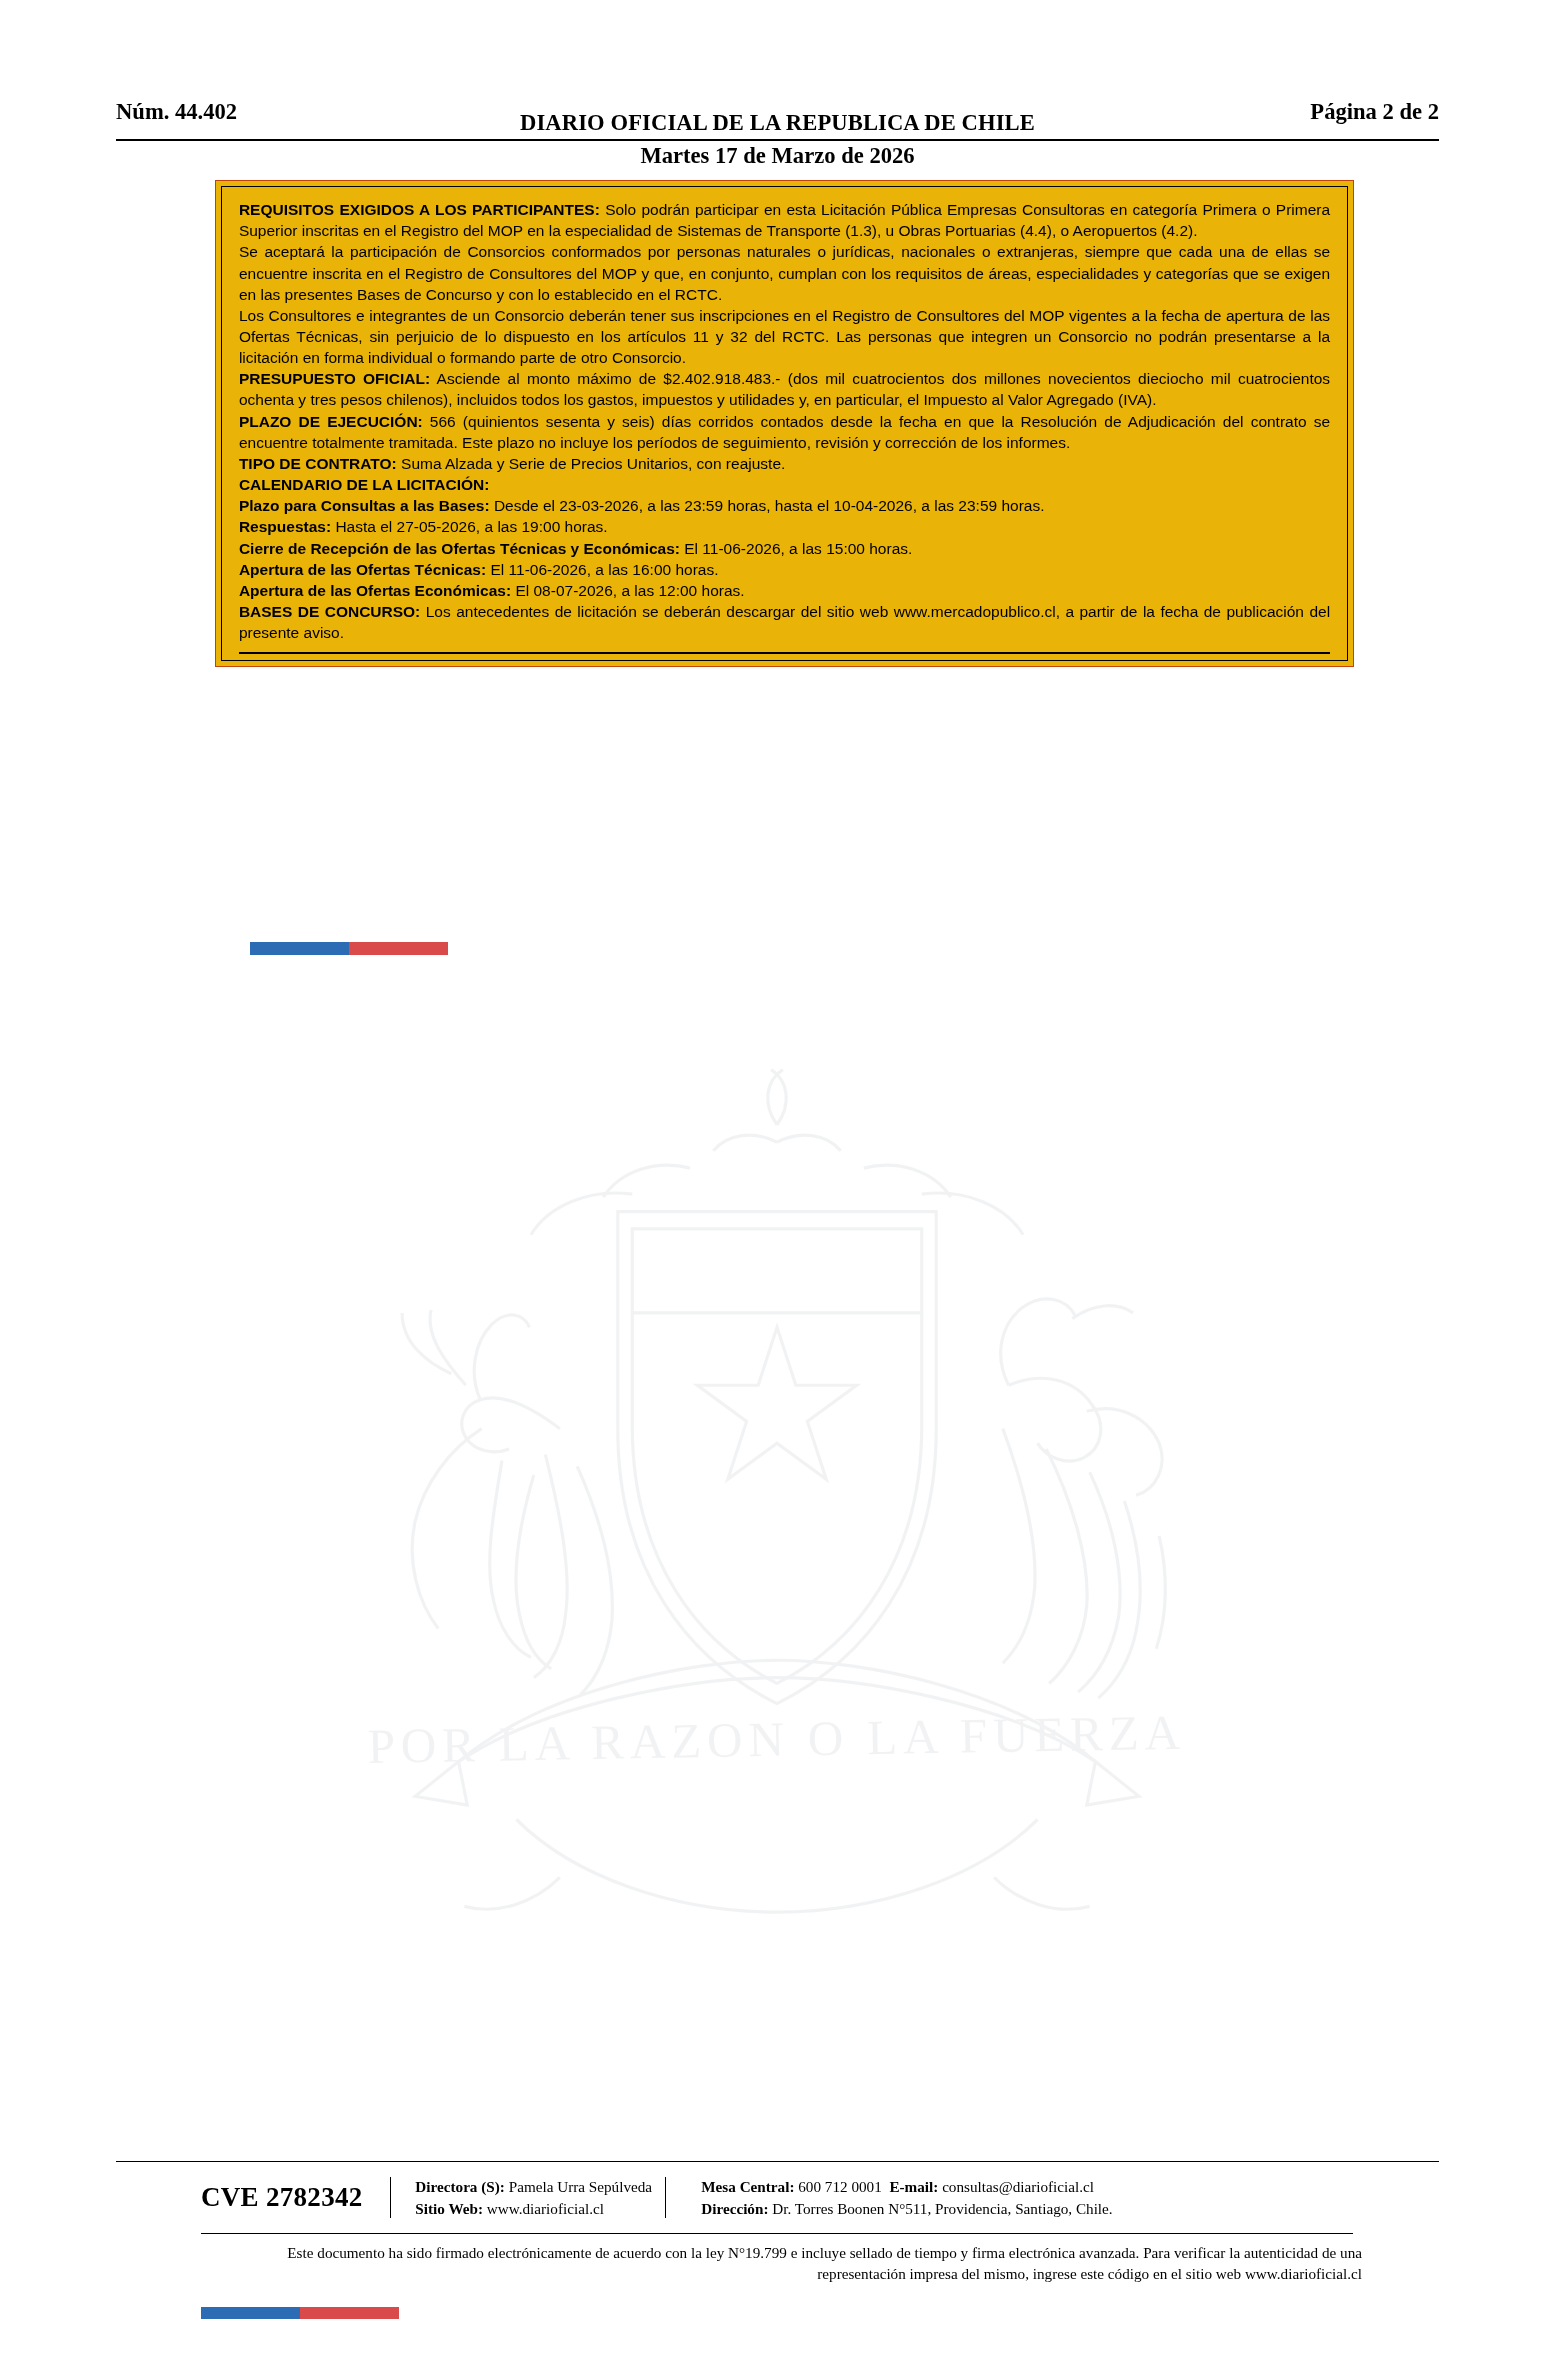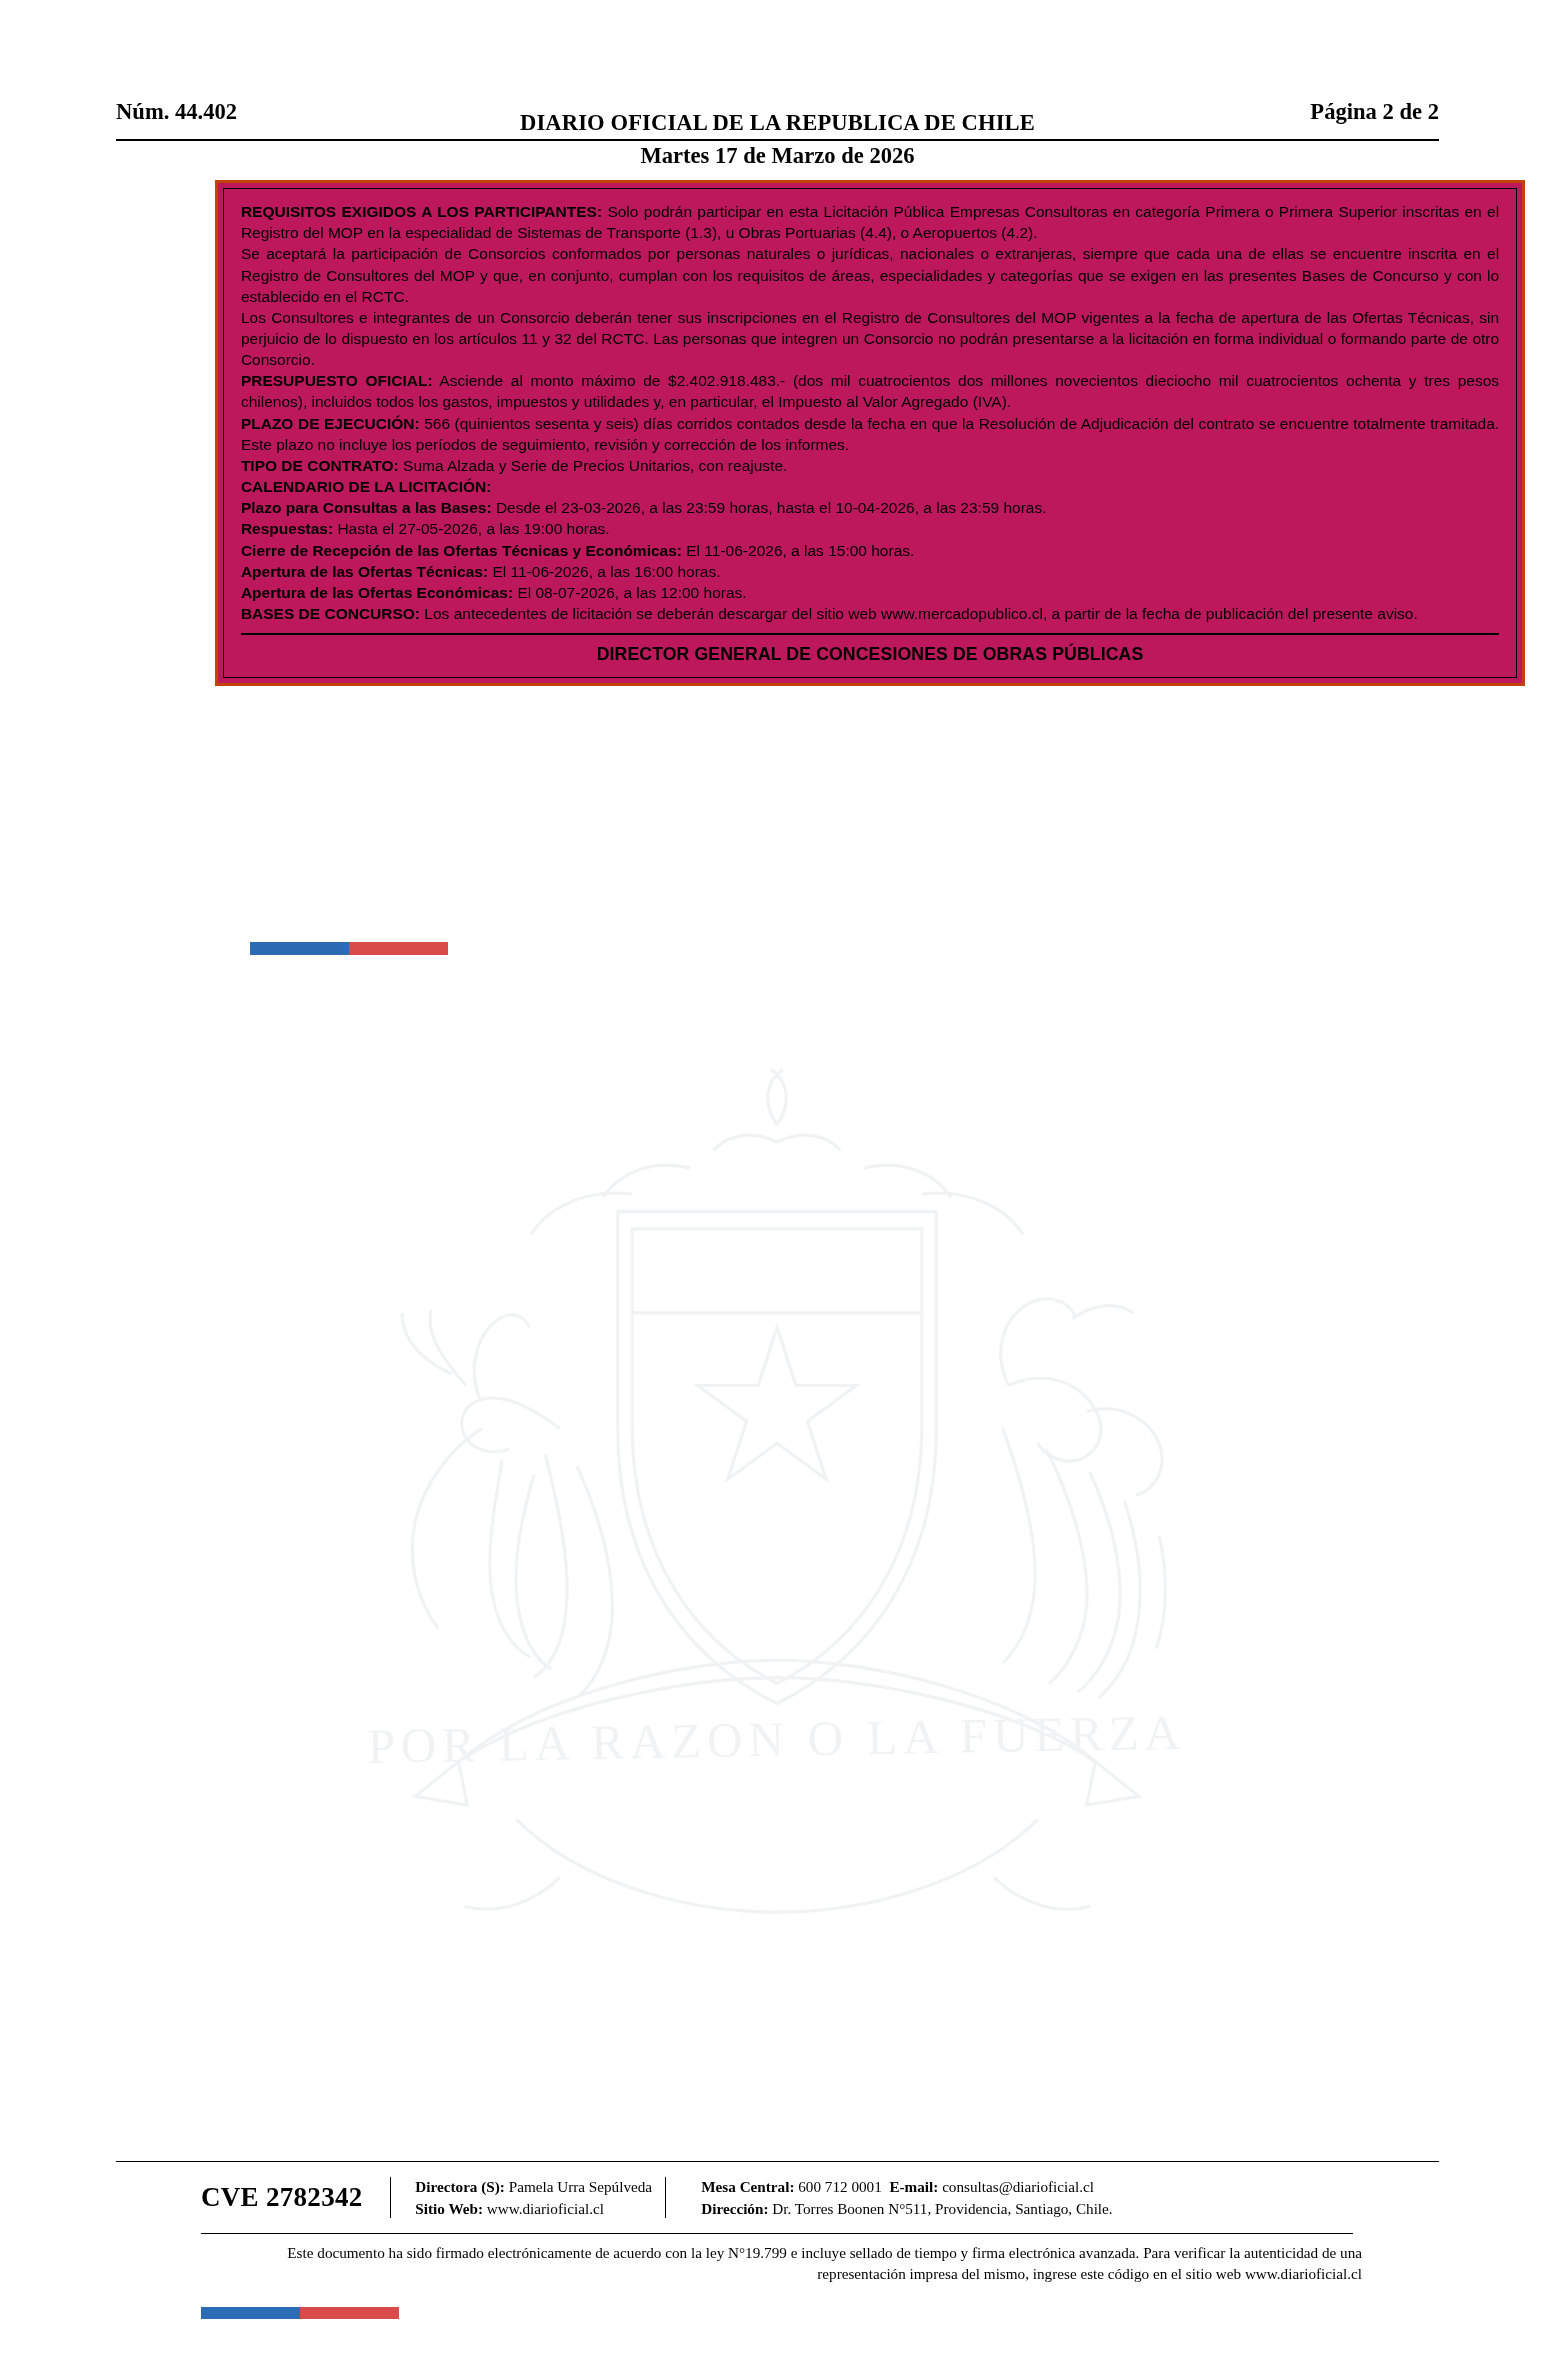--- a/index.html
+++ b/index.html
@@ -81,23 +81,23 @@
     opacity: 0.085;
     pointer-events: none;
   }
   .watermark svg { width: 100%; height: 100%; display: block; }
 
   
   .notice-outer {
     position: absolute;
     left: 215px;
     top: 180px;
-    width: 1310px;
-    border: 3px solid #c2410c;
-    background: #be185d;
+    width: 1139px;
+    border: 1px solid #c2410c;
+    background: #eab308;
     box-sizing: border-box;
   }
   .notice-inner {
     border: 1.2px solid #000;
     margin: 4.9px;
     padding: 12.2px 17px 6.1px 17px;
     box-sizing: border-box;
   }
   .body-text {
     font-family: "Liberation Sans", sans-serif;
@@ -281,21 +281,20 @@
           <p><b>TIPO DE CONTRATO:</b><span> Suma Alzada y Serie de Precios Unitarios, con reajuste.</span></p>
           <p><b>CALENDARIO DE LA LICITACIÓN:</b></p>
           <p><b>Plazo para Consultas a las Bases:</b><span> Desde el 23-03-2026, a las 23:59 horas, hasta el 10-04-2026, a las 23:59 horas.</span></p>
           <p><b>Respuestas:</b><span> Hasta el 27-05-2026, a las 19:00 horas.</span></p>
           <p><b>Cierre de Recepción de las Ofertas Técnicas y Económicas:</b><span> El 11-06-2026, a las 15:00 horas.</span></p>
           <p><b>Apertura de las Ofertas Técnicas:</b><span> El 11-06-2026, a las 16:00 horas.</span></p>
           <p><b>Apertura de las Ofertas Económicas:</b><span> El 08-07-2026, a las 12:00 horas.</span></p>
           <p><b>BASES DE CONCURSO:</b><span> Los antecedentes de licitación se deberán descargar del sitio web www.mercadopublico.cl, a partir de la fecha de publicación del presente aviso.</span></p>
         </div>
       <div class="director-rule"></div>
-      <div class="director">DIRECTOR GENERAL DE CONCESIONES DE OBRAS PÚBLICAS</div>
     </div>
   </div>
 
   <div class="flagbar">
     <div class="blue"></div>
     <div class="red"></div>
   </div>
 
   <div class="footer-rule-top"></div>
 

